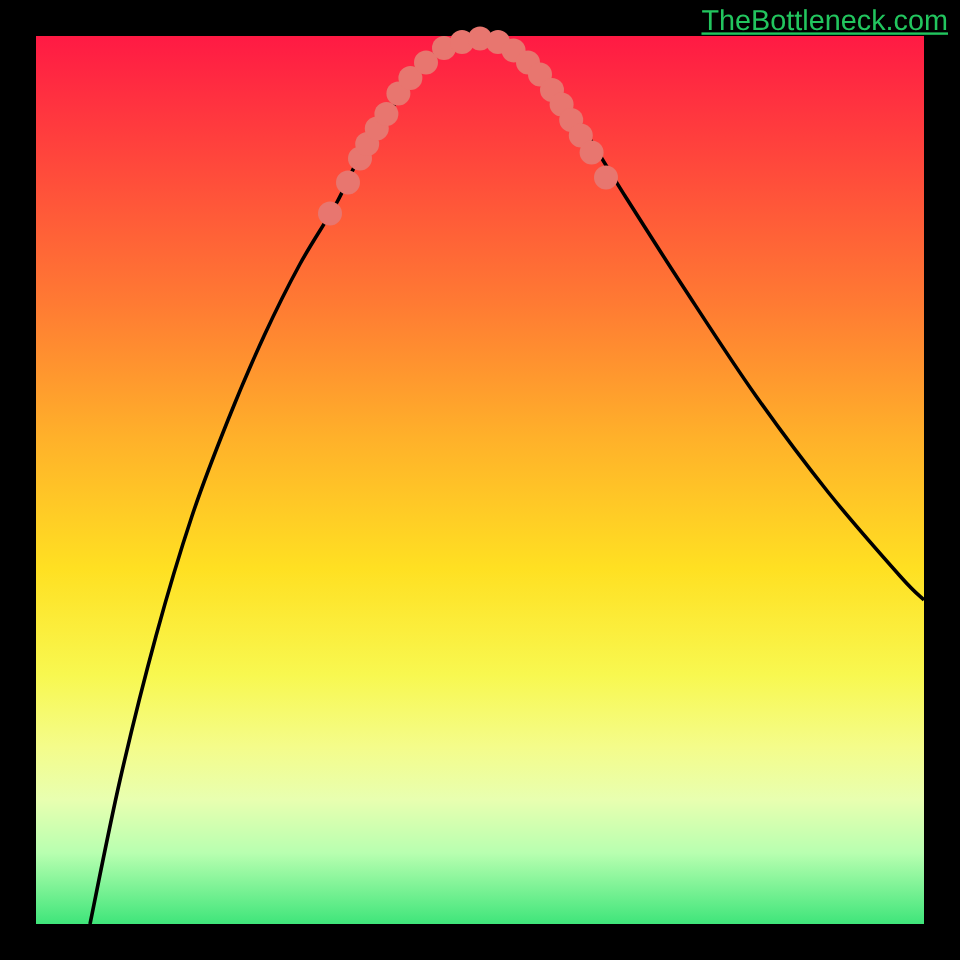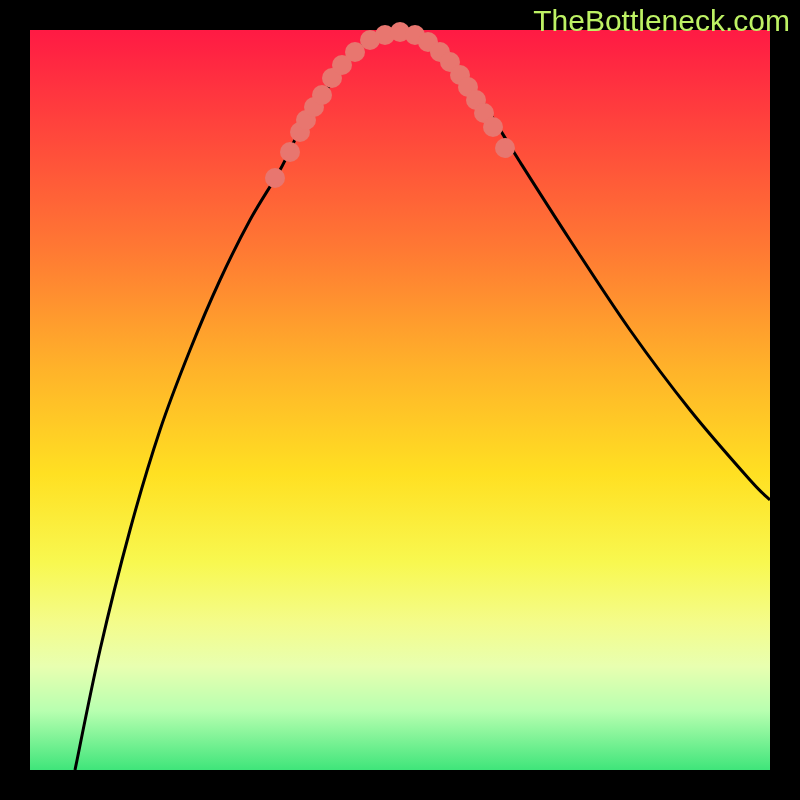--- a/index.html
+++ b/index.html
@@ -33,25 +33,26 @@
       #f8f850 72%,
       #f4fc8a 80%,
       #e8ffb0 86%,
       #b8ffb0 92%,
       #3fe57a 100%);
   }
   .watermark {
     position: absolute;
     top: 4px;
     right: 10px;
-    color: #bef264;
-    font-size: 30px;
+    color: #22c55e;
+    font-size: 24px;
     font-weight: 500;
     letter-spacing: 0px;
     user-select: none;
+    text-decoration: underline;
   }
   svg.curve {
     position: absolute;
     left: 0; top: 0;
     width: 740px;
     height: 740px;
     overflow: visible;
   }
 </style>
 </head>

